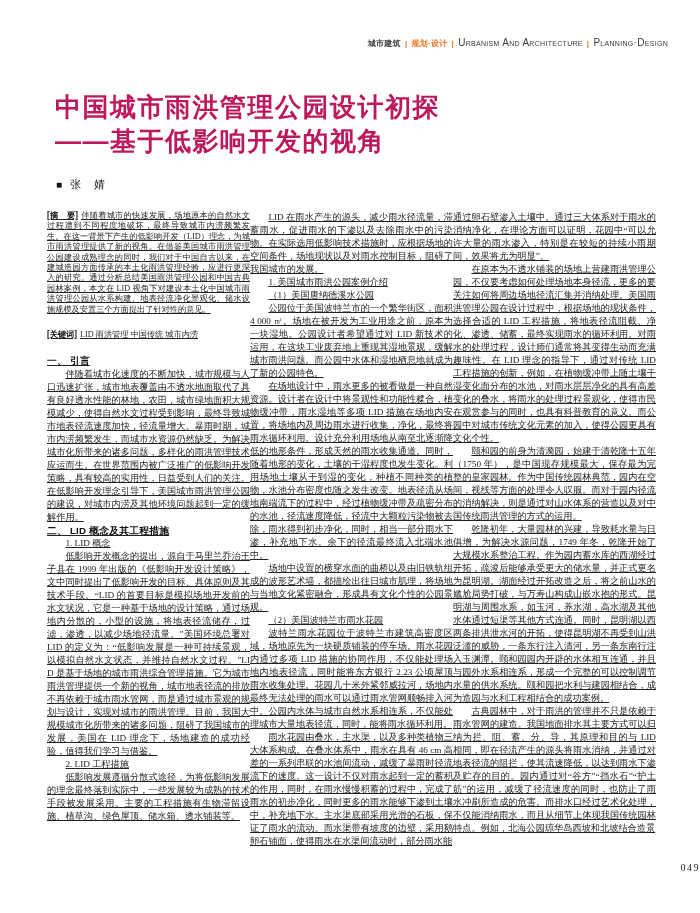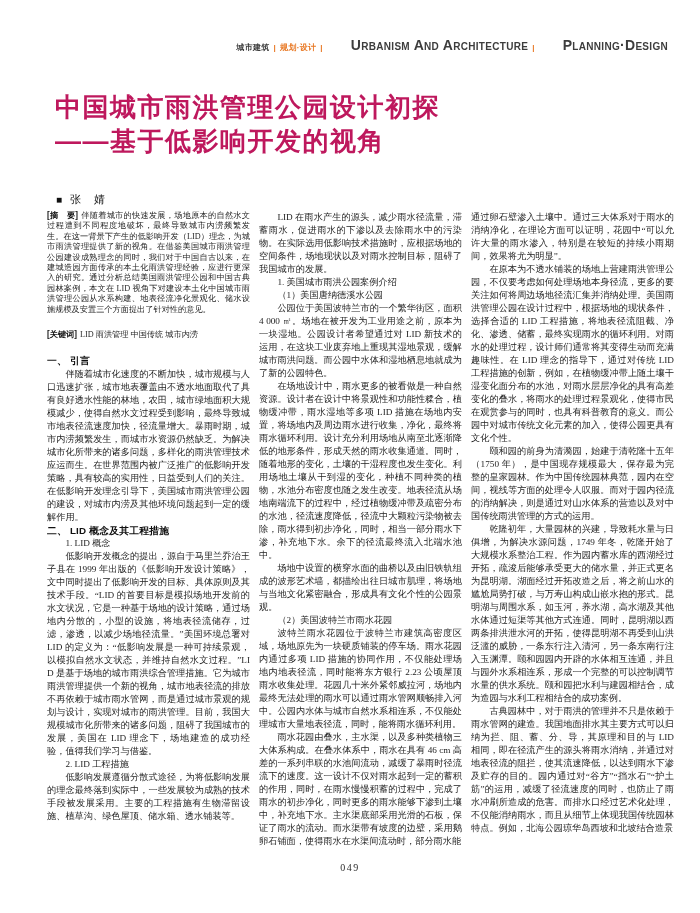--- a/index.html
+++ b/index.html
@@ -7,61 +7,61 @@
     position:relative;width:700px;height:913px;margin:0 auto;background:#ffffff;
     overflow:hidden;color:#212121;
     font-family:"Liberation Serif","DejaVu Serif",serif;
   }
   
   .header{
     position:absolute;top:37px;right:32px;white-space:nowrap;
     font-family:"Liberation Sans","DejaVu Sans",sans-serif;
     font-size:8px;color:#3d3d3d;letter-spacing:.3px;
   }
-  .header .en{font-variant:small-caps;font-size:14px;font-weight:bold;color:#3d3d3d;margin-left:24px;}
+  .header .en{font-variant:small-caps;font-size:10px;font-weight:normal;color:#3d3d3d;}
   .header .cn{font-weight:bold;text-align:right;}
   .accent{color:#e87722;}
   .sep{margin:0 4px;font-weight:bold;}
   
   .title{
     position:absolute;left:55px;top:90px;margin:0;
     font-family:"Liberation Sans","DejaVu Sans",sans-serif;
     font-weight:bold;font-size:26px;line-height:34px;letter-spacing:1.5px;color:#be185d;
   }
   .title span{display:block;}
   .author{
-    position:absolute;left:56px;top:192px;
+    position:absolute;left:56px;top:177px;
     font-family:Liberation Mono, monospace;
     font-size:11px;color:#101010;letter-spacing:1px;
   }
   .author .marker{font-size:10px;margin-right:7px;}
   
   .columns{
     position:absolute;left:47px;top:211px;width:621px;height:640px;
-    display:flex;gap:9px;
+    display:flex;text-decoration:underline;
   }
   .col{flex:0 0 203px;width:203px;overflow:hidden;}
   .col p{margin:0;text-align:justify;word-break:break-all;}
   .small{font-size:8.2px;line-height:10.4px;color:#262626;}
   .lab{
     font-family:"Liberation Sans","DejaVu Sans",sans-serif;
     font-weight:bold;color:#101010;margin-right:3px;
   }
   .kw{margin-top:15px !important;}
   .para,.sub{font-size:9.2px;line-height:13px;text-indent:2em;color:#1d1d1d;}
   .cont{text-indent:0 !important;}
   .h-sec{
     font-family:"Liberation Sans","DejaVu Sans",sans-serif;
     font-weight:bold;font-size:9.8px;line-height:13.2px;color:#101010;
     text-indent:0;letter-spacing:.2px;
   }
   .h-first{margin-top:14px !important;}
   
   .pageno{
-    position:absolute;top:862px;left:0;width:100%;text-align:center;
+    position:absolute;top:862px;left:0;width:100%;text-align:right;
     font-size:10px;letter-spacing:1.5px;color:#2e2e2e;
   }
 </style>
 </head>
 <body>
 
 <div class="page">
 
   <div class="header">
     <span class="cn">城市建筑</span><span class="sep accent">|</span><span class="cn accent">规划·设计</span><span class="sep accent">|</span><span class="en">Urbanism And Architecture</span><span class="sep accent">|</span><span class="en">Planning·Design</span>

